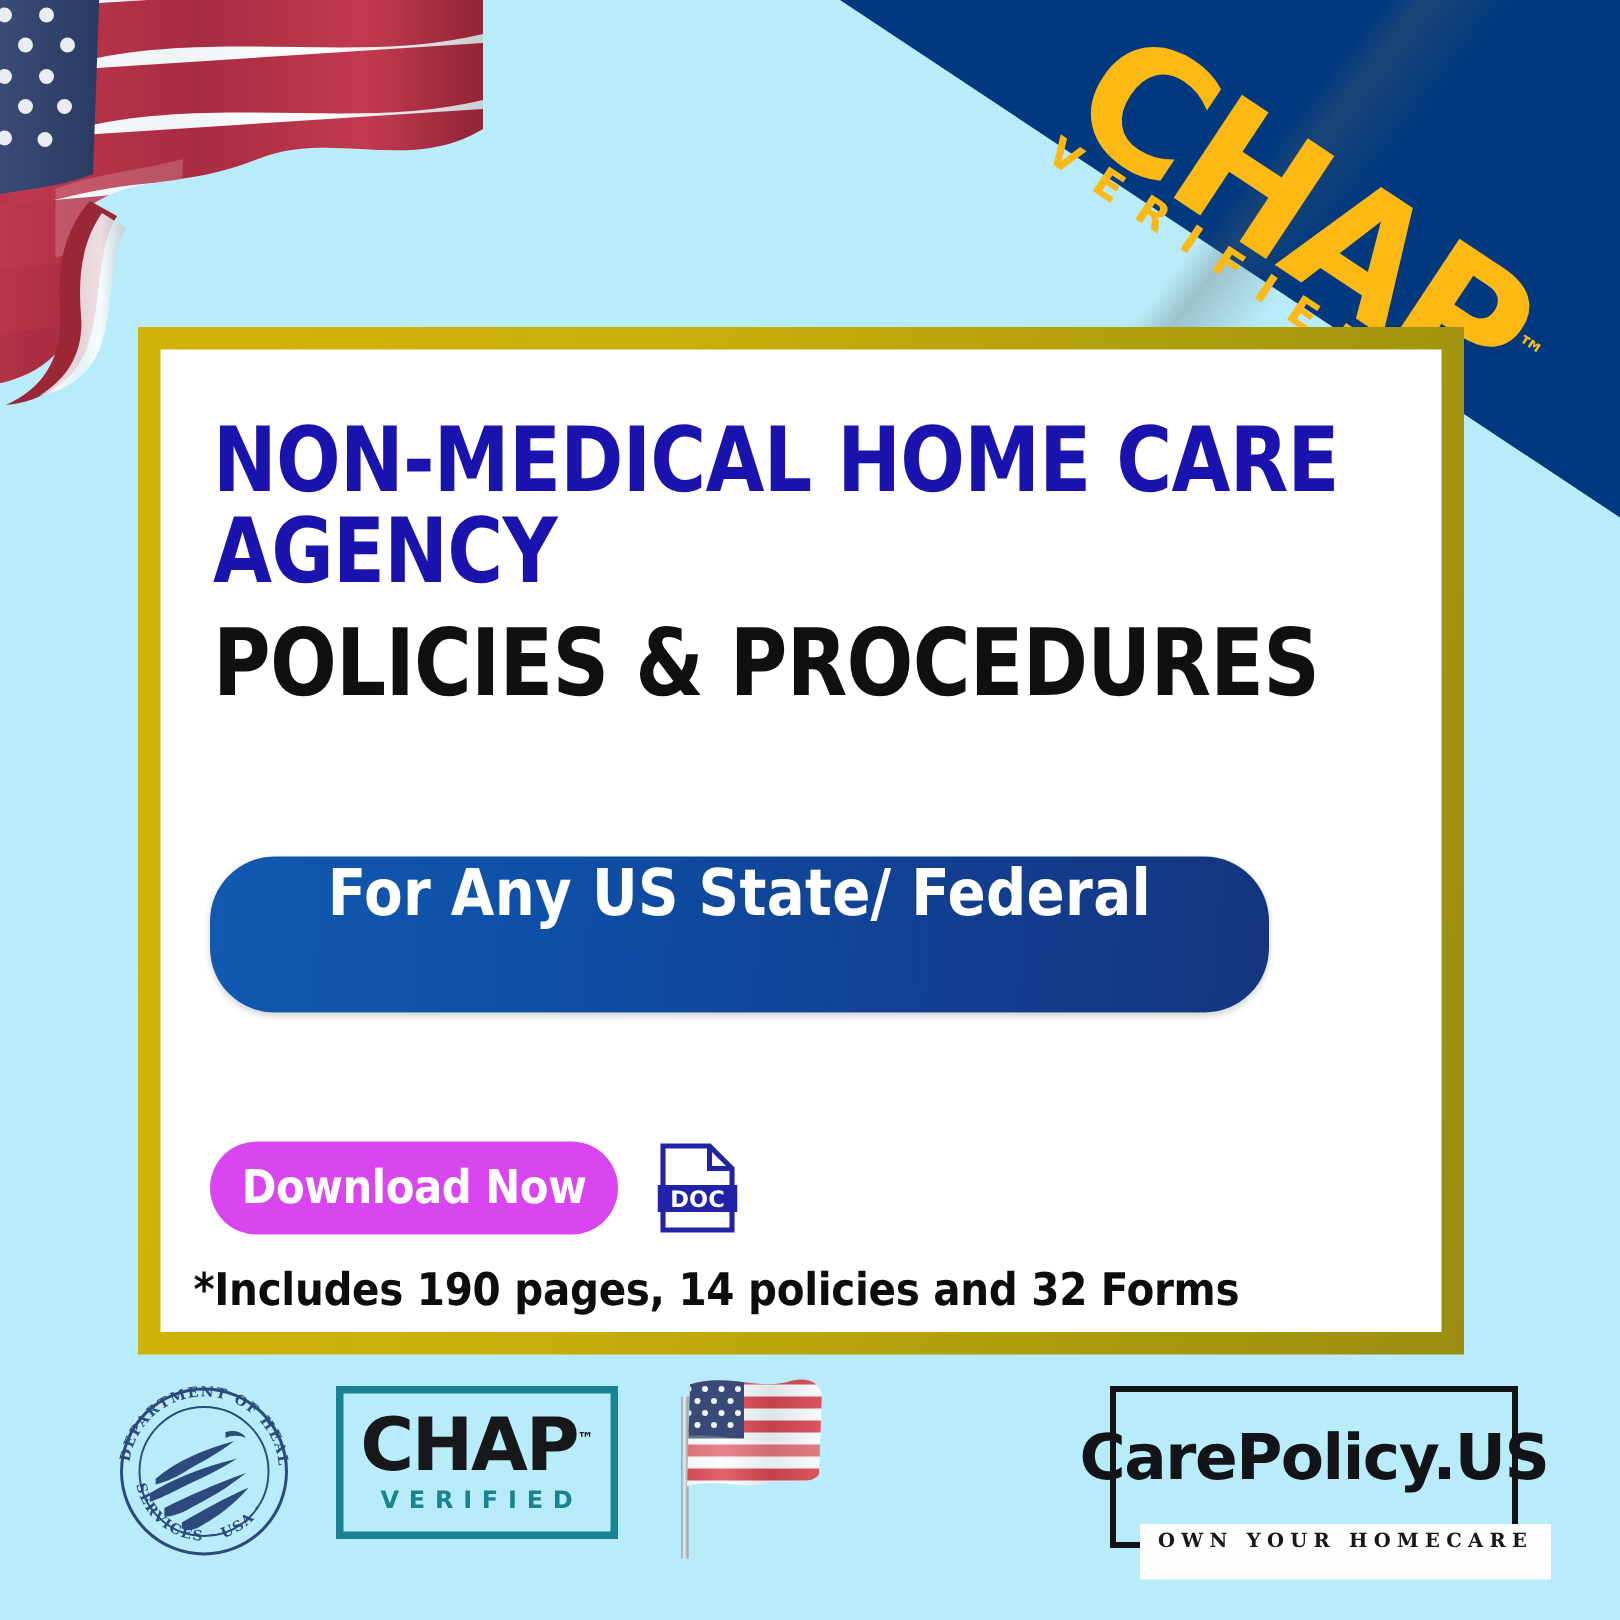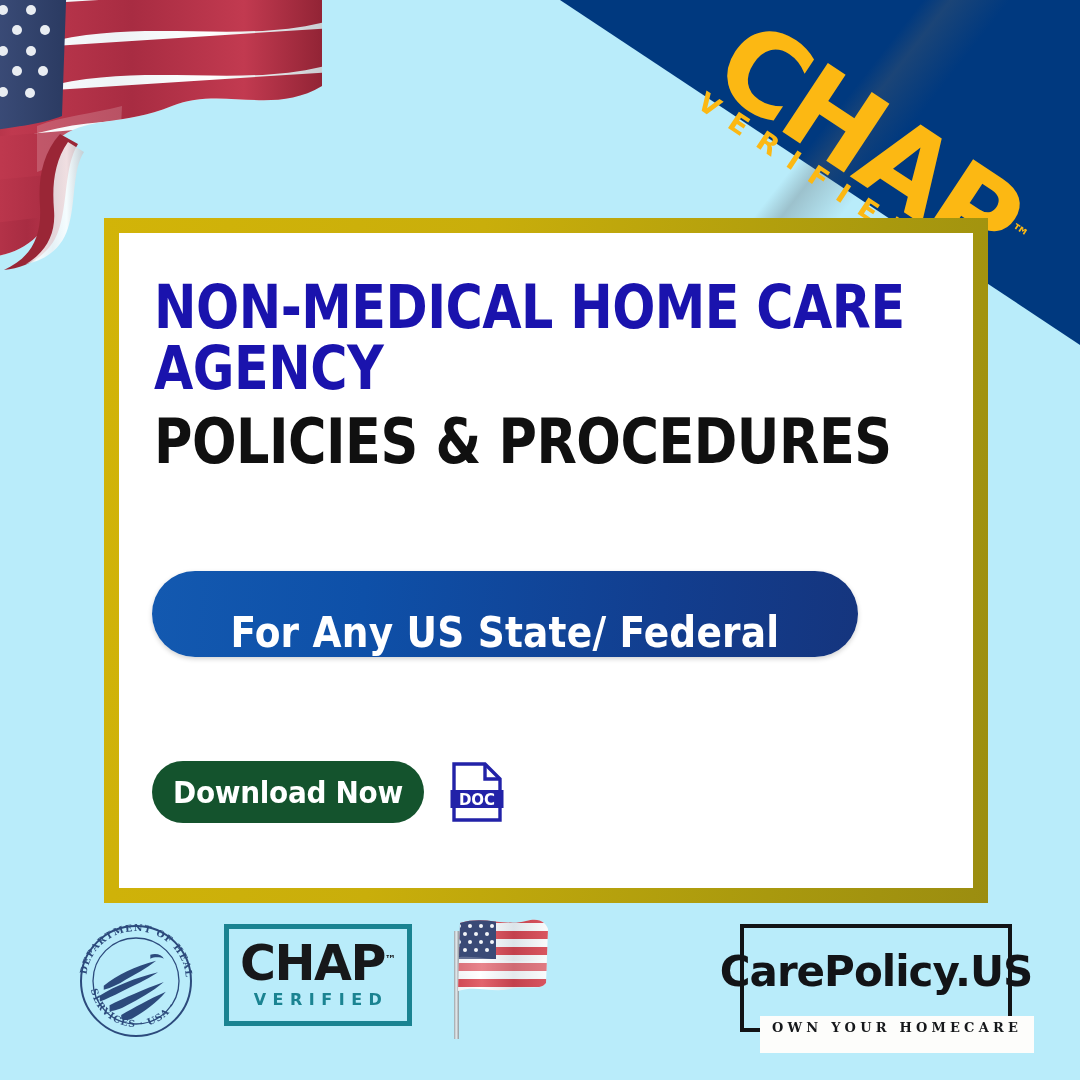--- a/index.html
+++ b/index.html
@@ -54,21 +54,21 @@
   #chap-corner .logo .sub{
     display:block; font-size:27px; font-weight:bold;
     letter-spacing:15.5px; margin-top:-8px; margin-left:3px;
     white-space:nowrap;
     font-family:"DejaVu Sans", sans-serif;
   }
 
   
   #card{
     position:absolute;
-    left:104px; top:218px; width:884px; height:685px;
+    left:92px; top:218px; width:884px; height:685px;
     background:linear-gradient(100deg,#d2b408 0%,#c9ae0b 38%,#a9990e 78%,#9b8d10 100%);
     padding:15px;
     box-sizing:border-box;
   }
   #card-inner{
     width:100%;height:100%;background:#ffffff;box-sizing:border-box;
     padding:44px 0 0 35px;
     position:relative;
   }
 
@@ -91,40 +91,40 @@
     font-size:62px;
     line-height:1.02;
     letter-spacing:-.5px;
     transform:scaleX(.94);
     transform-origin:left center;
     margin:11px 0 0 0;
   }
 
   #state-pill{
     position:absolute; left:33px; top:338px;
-    width:706px; height:86px;
+    width:706px; height:104px;
     border-radius:43px;
     background:linear-gradient(95deg,#1359b0 0%,#0e50a8 30%,#123e8f 72%,#15357e 100%);
-    display:flex; align-items:flex-end; justify-content:center;
+    display:flex; align-items:flex-start; justify-content:center;
     box-shadow:0 2px 5px rgba(0,0,0,.18);
   }
   #state-pill span{
     color:#ffffff; font-size:43px; font-weight:bold;
     font-family:"DejaVu Sans Condensed","Liberation Sans Narrow","Liberation Sans", sans-serif;
     letter-spacing:.2px;
     transform:scaleX(.97);
   }
 
   #download-row{
     position:absolute; left:33px; top:528px;
     display:flex; align-items:center; gap:26px;
   }
   #download-btn{
     width:272px;height:62px;border-radius:31px;
-    background:#14532d;
+    background:#d946ef;
     display:flex;align-items:center;justify-content:center;
     border:none;cursor:pointer;
   }
   #download-btn span{
     color:#fff;font-size:31px;font-weight:bold;
     font-family:"DejaVu Sans Condensed","Liberation Sans Narrow","Liberation Sans", sans-serif;
     letter-spacing:-.3px;
   }
   #doc-icon{width:54px;height:62px;}
 
@@ -298,20 +298,21 @@
       </button>
 
       <svg id="doc-icon" viewBox="0 0 54 62" xmlns="http://www.w3.org/2000/svg">
         <path d="M4,3 L35,3 L50,18 L50,59 L4,59 Z" fill="#ffffff" stroke="#2222a8" stroke-width="3.4" stroke-linejoin="miter"></path>
         <path d="M35,3 L35,18 L50,18" fill="none" stroke="#2222a8" stroke-width="3.4" stroke-linejoin="miter"></path>
         <rect x="0.5" y="29" width="53" height="18" fill="#2222a8"></rect>
         <text x="27" y="43.5" text-anchor="middle" font-family="DejaVu Sans, sans-serif" font-size="15" font-weight="bold" fill="#ffffff">DOC</text>
       </svg>
     </div>
 
+    <div id="includes-note">*Includes 190 pages, 14 policies and 32 Forms</div>
   </div>
 </div>
 
 <div id="badge-row">
 
   <svg id="hhs-seal" viewBox="0 0 124 124" xmlns="http://www.w3.org/2000/svg">
     <defs>
       <path id="hhsRingTop" d="M 12,62 A 50,50 0 0 1 112,62"></path>
       <path id="hhsRingBot" d="M 16,62 A 46,46 0 0 0 108,62"></path>
     </defs>

